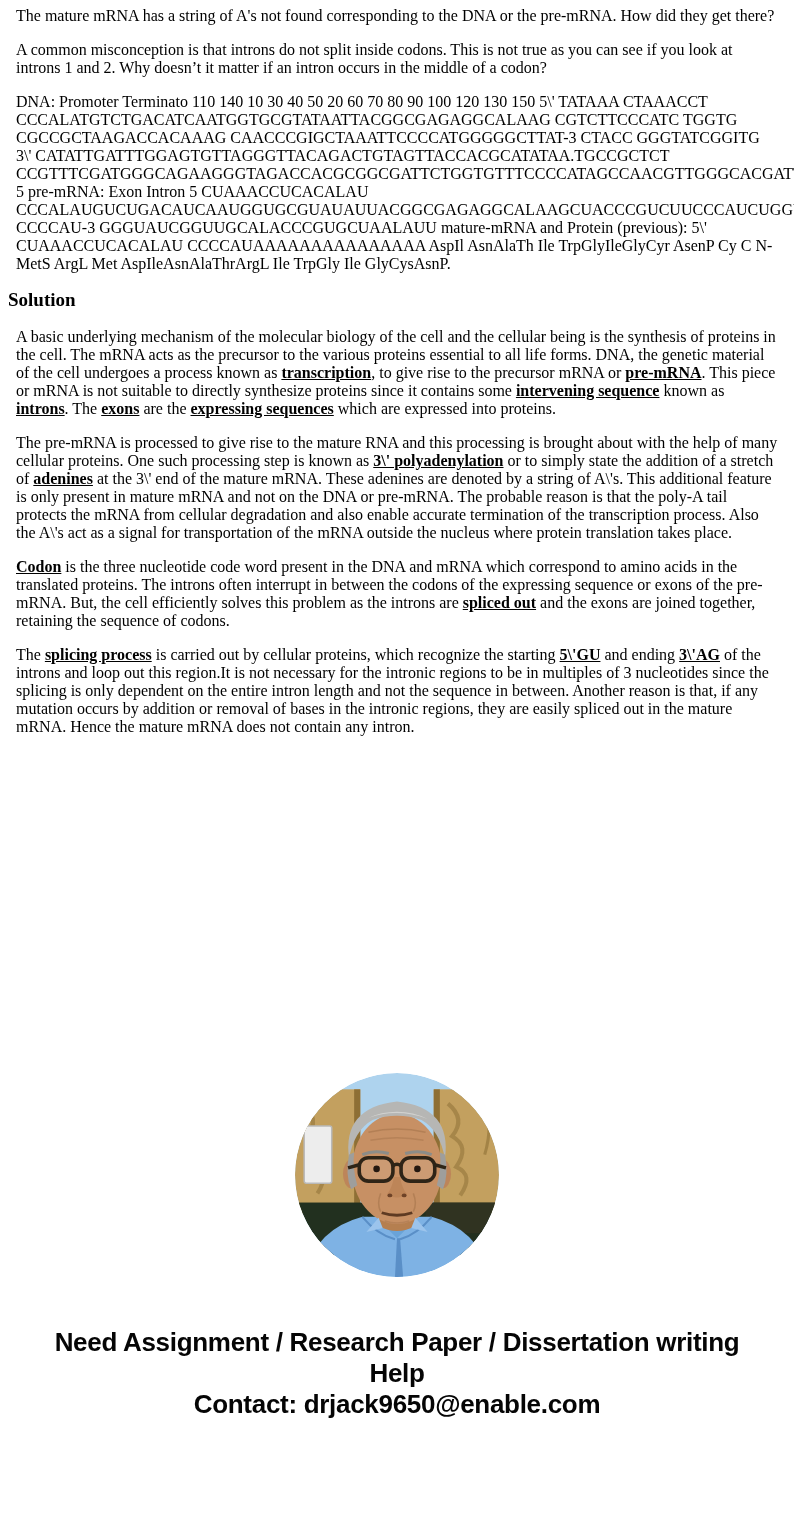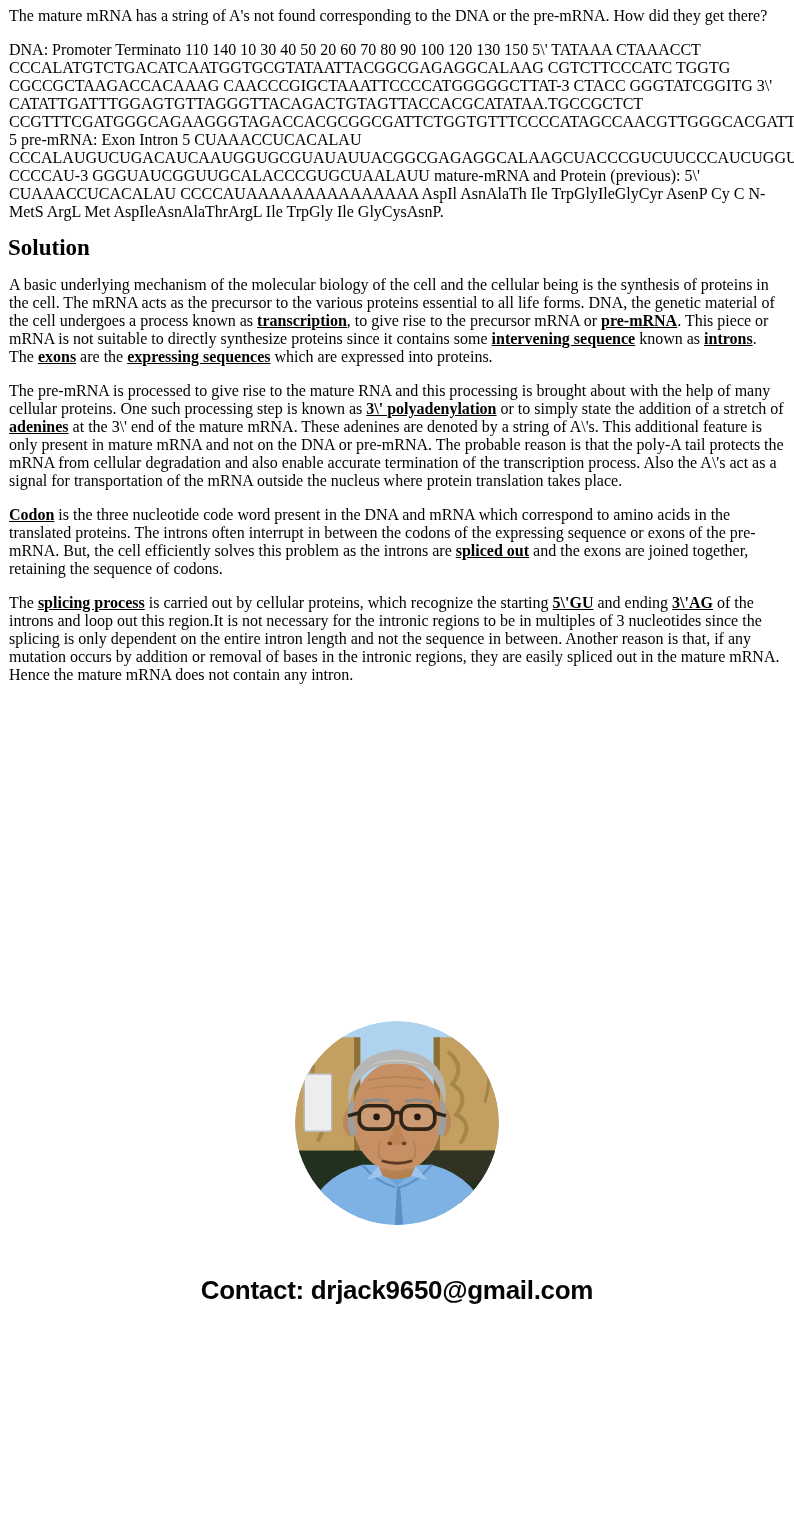--- a/index.html
+++ b/index.html
@@ -11,27 +11,27 @@
     color: #000000;
     font-family: "Liberation Serif", "DejaVu Serif", serif;
     font-size: 16px;
     line-height: 18px;
   }
   .doc {
     padding: 7px 8px 0 8px;
     overflow-x: hidden;           
   }
   .doc p {
-    margin: 16px 1px;
+    margin: 16px 8px;
     overflow-wrap: normal;
     word-break: keep-all;
   }
   .doc p:first-child { margin-top: 0; }
   .doc h3 {
-    font-size: 23px;
+    font-size: 19px;
     line-height: 21px;
     margin: 8px 0 18px 0;
     font-weight: bold;
   }
   .doc b { font-weight: bold; text-decoration: underline; }
 
   .photo-wrap {
     margin-top: 321px;
     text-align: center;
   }
@@ -52,20 +52,21 @@
     line-height: 31px;
     letter-spacing: -0.3px;
     color: #050505;
   }
 </style>
 </head>
 <body>
 
 <div class="doc">
   <p>The mature mRNA has a string of A's not found corresponding to the DNA or the pre-mRNA. How did they get there?</p>
+  <p>A common misconception is that introns do not split inside codons. This is not true as you can see if you look at introns 1 and 2. Why doesn’t it matter if an intron occurs in the middle of a codon?</p>
   <p>DNA: Promoter Terminato 110 140 10 30 40 50 20 60 70 80 90 100 120 130 150 5\' TATAAA CTAAACCT CCCALATGTCTGACATCAATGGTGCGTATAATTACGGCGAGAGGCALAAG CGTCTTCCCATC TGGTG CGCCGCTAAGACCACAAAG CAACCCGIGCTAAATTCCCCATGGGGGCTTAT-3 CTACC GGGTATCGGITG 3\' CATATTGATTTGGAGTGTTAGGGTTACAGACTGTAGTTACCACGCATATAA.TGCCGCTCT CCGTTTCGATGGGCAGAAGGGTAGACCACGCGGCGATTCTGGTGTTTCCCCATAGCCAACGTTGGGCACGATT 5 pre-mRNA: Exon Intron 5 CUAAACCUCACALAU CCCALAUGUCUGACAUCAAUGGUGCGUAUAUUACGGCGAGAGGCALAAGCUACCCGUCUUCCCAUCUGGU CCCCAU-3 GGGUAUCGGUUGCALACCCGUGCUAALAUU mature-mRNA and Protein (previous): 5\' CUAAACCUCACALAU CCCCAUAAAAAAAAAAAAAAA AspIl AsnAlaTh Ile TrpGlyIleGlyCyr AsenP Cy C N- MetS ArgL Met AspIleAsnAlaThrArgL Ile TrpGly Ile GlyCysAsnP.</p>
 
   <h3>Solution</h3>
 
   <p><span>A basic underlying mechanism of the molecular biology of the cell and the cellular being is the synthesis of proteins in the cell. The mRNA acts as the precursor to the various proteins essential to all life forms. DNA, the genetic material of the cell undergoes a process known as </span><b>transcription</b><span>, to give rise to the precursor mRNA or </span><b>pre-mRNA</b><span>. This piece or mRNA is not suitable to directly synthesize proteins since it contains some </span><b>intervening sequence</b><span> known as </span><b>introns</b><span>. The </span><b>exons</b><span> are the </span><b>expressing sequences</b><span> which are expressed into proteins.</span></p>
   <p><span>The pre-mRNA is processed to give rise to the mature RNA and this processing is brought about with the help of many cellular proteins. One such processing step is known as </span><b>3\' polyadenylation</b><span> or to simply state the addition of a stretch of </span><b>adenines</b><span> at the 3\' end of the mature mRNA. These adenines are denoted by a string of A\'s. This additional feature is only present in mature mRNA and not on the DNA or pre-mRNA. The probable reason is that the poly-A tail protects the mRNA from cellular degradation and also enable accurate termination of the transcription process. Also the A\'s act as a signal for transportation of the mRNA outside the nucleus where protein translation takes place.</span></p>
   <p><b>Codon</b><span> is the three nucleotide code word present in the DNA and mRNA which correspond to amino acids in the translated proteins. The introns often interrupt in between the codons of the expressing sequence or exons of the pre-mRNA. But, the cell efficiently solves this problem as the introns are </span><b>spliced out</b><span> and the exons are joined together, retaining the sequence of codons.</span></p>
   <p><span>The </span><b>splicing process</b><span> is carried out by cellular proteins, which recognize the starting </span><b>5\'GU</b><span> and ending </span><b>3\'AG</b><span> of the introns and loop out this region.It is not necessary for the intronic regions to be in multiples of 3 nucleotides since the splicing is only dependent on the entire intron length and not the sequence in between. Another reason is that, if any mutation occurs by addition or removal of bases in the intronic regions, they are easily spliced out in the mature mRNA. Hence the mature mRNA does not contain any intron.</span></p>
 </div>
 
@@ -140,14 +141,15 @@
         <path d="M88 145 Q100 149 112 145" stroke="#a5744b" stroke-width="1.5" fill="none" opacity="0.5"></path>
 
         <path d="M82 142 L70 156 L86 152 Z" fill="#9cc4ec"></path>
         <path d="M118 142 L130 156 L114 152 Z" fill="#9cc4ec"></path>
       </g>
     </svg>
   </span>
 </div>
 
 <div class="promo">
-  <div>Contact: drjack9650@gmail.com</div>
+  <div>Need Assignment / Research Paper / Dissertation writing Help</div>
+  <div>Contact: drjack9650@enable.com</div>
 </div>
 
 </body></html>

